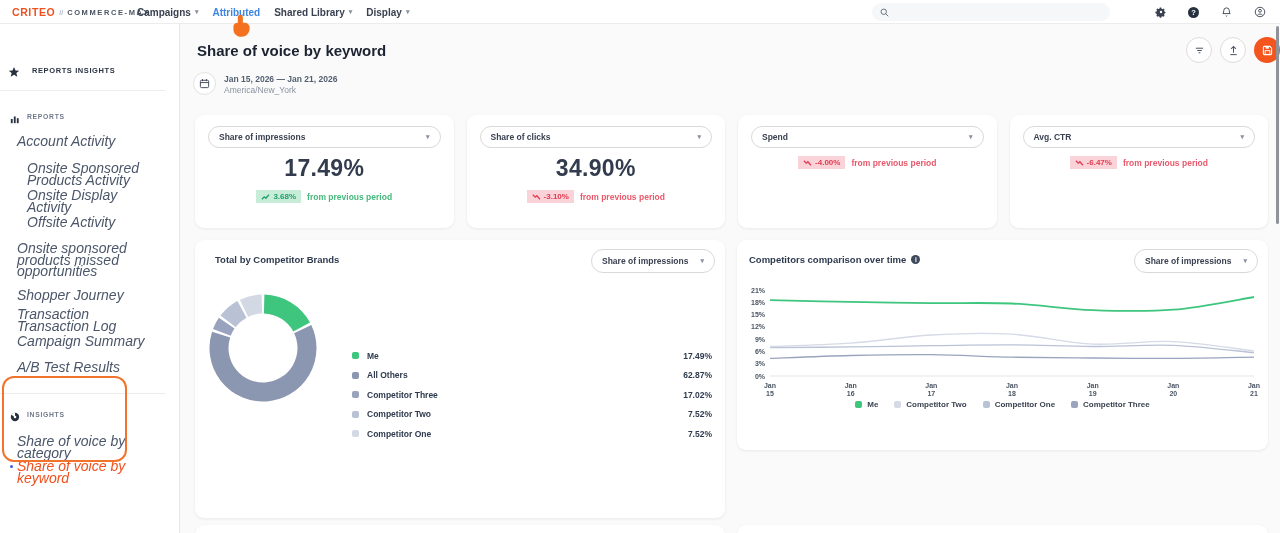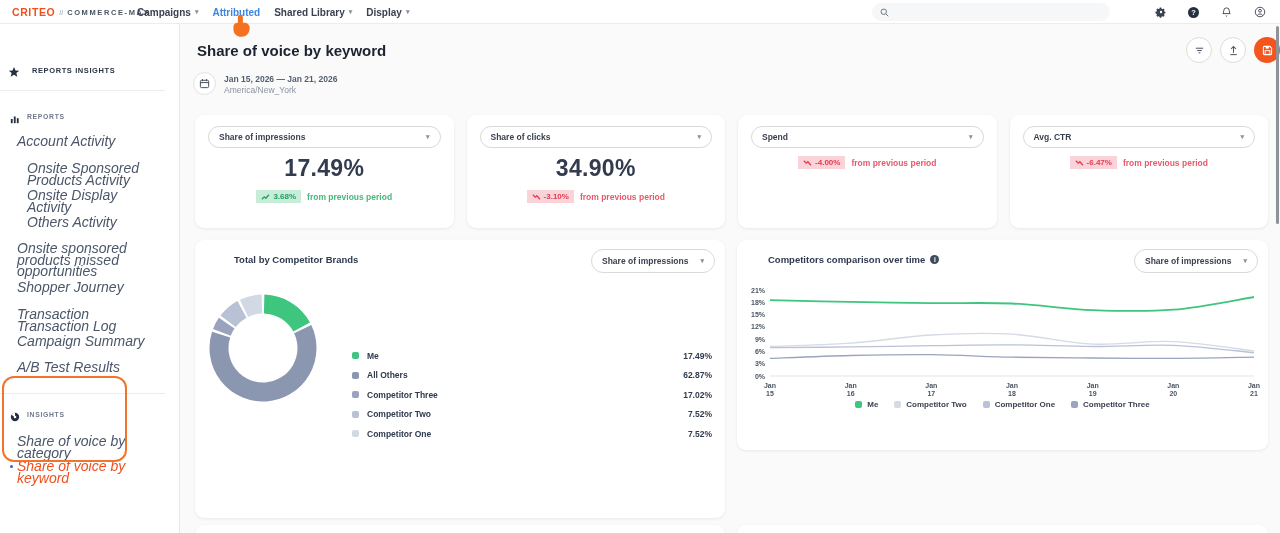--- a/index.html
+++ b/index.html
@@ -53,21 +53,21 @@
   .pill .caret { margin-left:auto; }
   .kpi-value { font-size:23px; font-weight:600; color:#323c4e; margin-top:7px; letter-spacing:.3px; }
   .delta-row { margin-top:8px; display:flex; align-items:center; justify-content:center; gap:6px; }
   .badge { display:inline-flex; align-items:center; gap:3px; border-radius:0; padding:2px 5px; font-size:8px; font-weight:700; }
   .up .badge { background:#c7edd9; color:#1f9e63; }
   .down .badge { background:#f9d3d8; color:#e23b52; }
   .note { font-size:8.5px; font-weight:600; }
   .up .note { color:#45b97c; }
   .down .note { color:#e8596b; }
 
-  .chart-title { position:absolute; font-size:9.5px; font-weight:700; color:#2e3a4e; display:flex; align-items:center; gap:5px;margin-left:19px; }
+  .chart-title { position:absolute; font-size:9.5px; font-weight:700; color:#2e3a4e; display:flex; align-items:center; gap:5px; }
   .chart-pill { position:absolute; width:124px; height:24px; border:1px solid #d9d9d9; border-radius:12px; display:flex; align-items:center; padding:0 10px; font-size:8.5px; font-weight:600; background:#fff; cursor:pointer; }
   .chart-pill .caret { margin-left:auto; }
   .info-dot { width:9px; height:9px; border-radius:50%; background:#3f4a5c; color:#fff; font-size:6.5px; font-weight:700; display:inline-flex; align-items:center; justify-content:center; font-style:normal; }
 
   .legend-table { position:absolute; left:157px; top:106px; width:360px; }
   .legend-row { display:flex; align-items:center; height:19.5px; }
   .swatch { width:7px; height:7px; border-radius:2px; margin-right:8px; flex:none; }
   .legend-name { font-size:8.5px; font-weight:700; color:#2e3a4e; }
   .legend-val { margin-left:auto; font-size:8.5px; font-weight:700; color:#2e3a4e; }
 
@@ -159,23 +159,23 @@
           <rect x="1" y="6" width="2.2" height="5" fill="#26303e"></rect>
           <rect x="4.6" y="3" width="2.2" height="8" fill="#26303e"></rect>
           <rect x="8.2" y="5" width="2.2" height="6" fill="#26303e"></rect>
         </svg>
     </div>
     <div class="side-abs sec-label" style="left:27px; top:89px;">REPORTS</div>
 
     <div class="side-item" style="top:112px;">Account Activity</div>
     <div class="side-item lvl2" style="top:139px;">Onsite Sponsored Products Activity</div>
     <div class="side-item lvl2" style="top:166px;">Onsite Display Activity</div>
-    <div class="side-item lvl2" style="top:193px;">Others Activity</div>
+    <div class="side-item lvl2" style="top:193px;">Offsite Activity</div>
     <div class="side-item" style="top:219px;">Onsite sponsored products missed opportunities</div>
-    <div class="side-item" style="top:258px;">Shopper Journey</div>
+    <div class="side-item" style="top:266px;">Shopper Journey</div>
     <div class="side-item" style="top:285px;">Transaction Transaction Log</div>
     <div class="side-item" style="top:312px;">Campaign Summary</div>
     <div class="side-item" style="top:338px;">A/B Test Results</div>
 
     <div class="divider" style="top:369px;"></div>
 
     <div class="side-abs" style="left:10px; top:384px;">
       <svg width="10" height="10" viewBox="0 0 12 12">
           <circle cx="6" cy="6" r="5" fill="#26303e"></circle>
           <path d="M6 6 L6 0.8 A5.2 5.2 0 0 0 1.5 3.4 Z" fill="#fff"></path>

